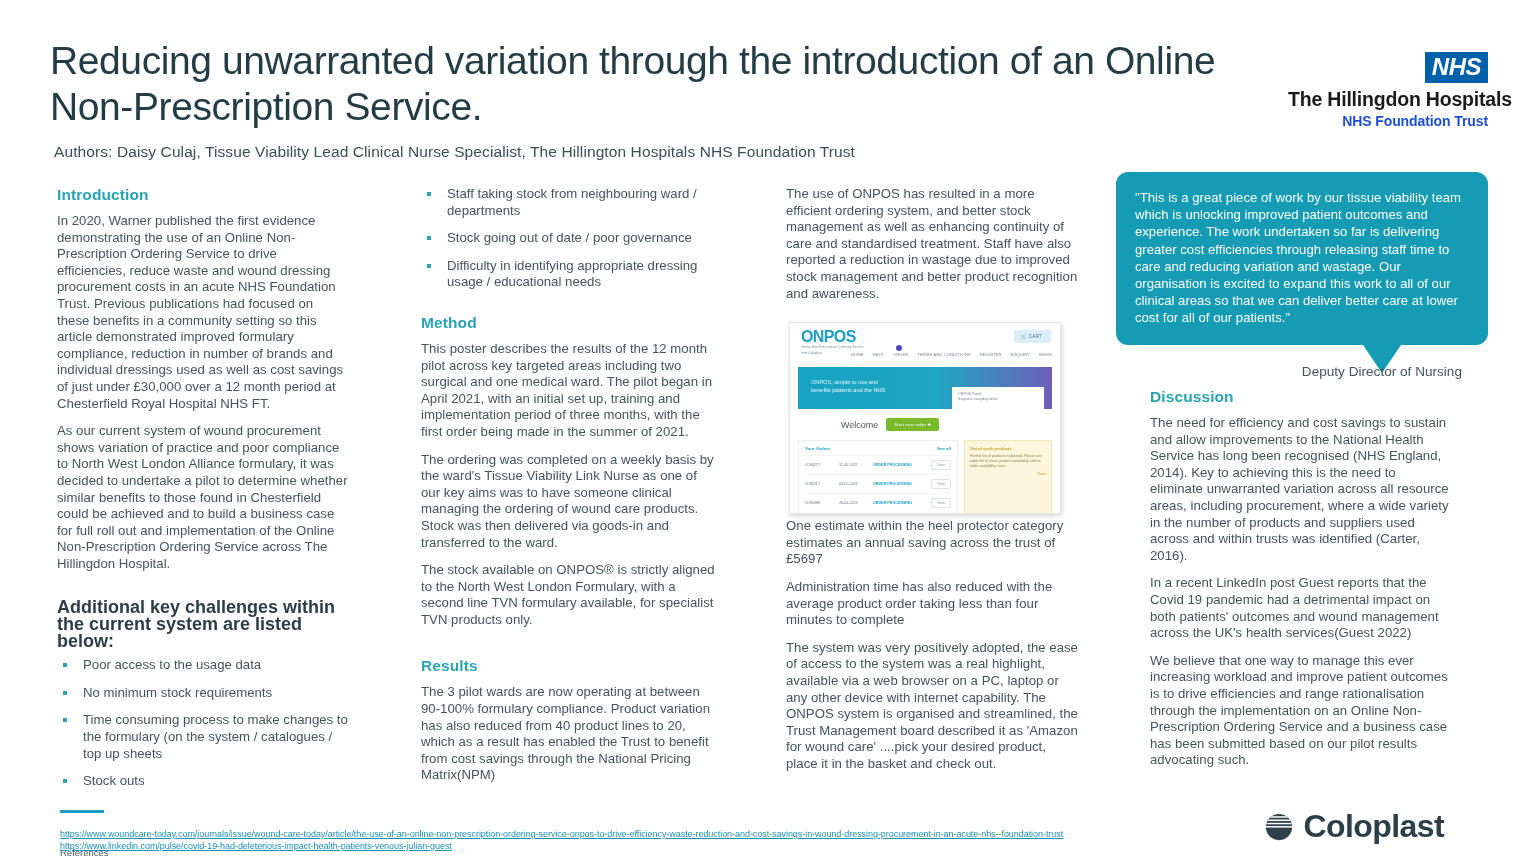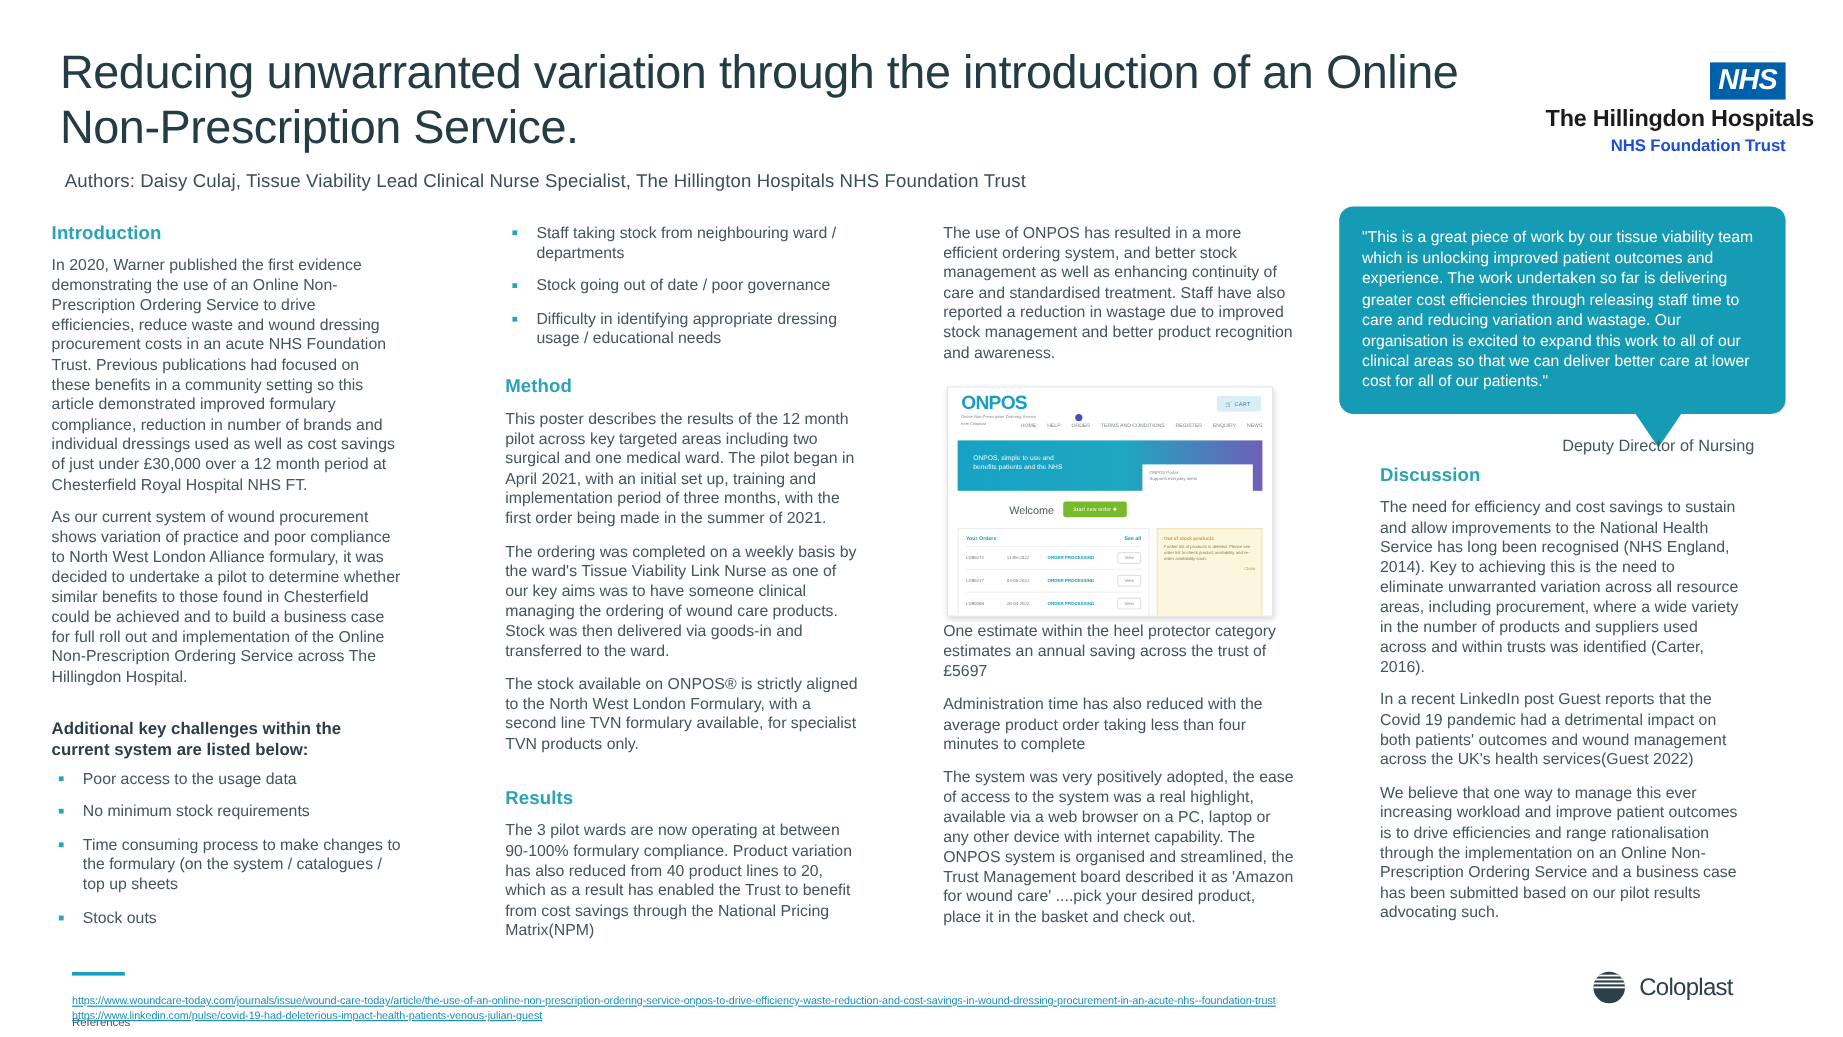--- a/index.html
+++ b/index.html
@@ -32,34 +32,34 @@
     font-size: 19.5px; font-weight: 700; color: #1b1b1b;
     margin-top: 5px; letter-spacing: -0.2px; white-space: nowrap;
   }
   .nhs-trust-sub {
     font-size: 14px; font-weight: 700; color: #1d4ed8;
     margin-top: 2px; letter-spacing: -0.1px;
   }
 
   
   .col { position: absolute; top: 186px; }
-  .col1 { left: 43px; width: 292px; }
+  .col1 { left: 57px; width: 292px; }
   .col2 { left: 421px; width: 295px; }
   .col3 { left: 786px; width: 292px; }
   .col4 { left: 1150px; width: 300px; }
 
   h2.section {
     color: #2aa3b5; font-size: 15.5px; font-weight: 700;
     margin-bottom: 9px; letter-spacing: 0.1px;
   }
   p.body {
     font-size: 13.2px; line-height: 16.6px; color: #44555c;
     margin-bottom: 11px; letter-spacing: 0.02px;
   }
-  .lead-bold { font-size: 14px; line-height: 16.6px; color: #2d3f46; font-weight: 700; margin-bottom: 8px; }
+  .lead-bold { font-size: 18px; line-height: 16.6px; color: #2d3f46; font-weight: 700; margin-bottom: 8px; }
 
   ul.bullets { list-style: none; }
   ul.bullets li {
     position: relative; padding-left: 26px;
     font-size: 13.2px; line-height: 16.6px; color: #44555c;
     margin-bottom: 11px;
   }
   ul.bullets li::before {
     content: ""; position: absolute; left: 6px; top: 6px;
     width: 4px; height: 4px; background: #2aa3b5; border-radius: 0;
@@ -157,21 +157,21 @@
   .footer-rule { position: absolute; left: 60px; top: 6px; width: 44px; height: 3px; background: #1b9ec6; }
   .ref-title { position: absolute; left: 60px; top: 12px; font-size: 9.5px; color: #44555c; margin-top: 31px; }
   .ref-link {
     position: absolute; left: 60px; font-size: 9px; color: #1b8fb8;
     text-decoration: underline; white-space: nowrap; letter-spacing: -0.05px;
   }
   .ref1 { top: 25px; }
   .ref2 { top: 37px; }
   .coloplast { position: absolute; right: 92px; top: 4px; display: flex; align-items: center; gap: 10px; }
   .cp-mark { width: 30px; height: 30px; }
-  .cp-name { font-size: 20px; font-weight: 400; color: #2d4049; letter-spacing: -0.6px; }
+  .cp-name { font-size: 32px; font-weight: 700; color: #2d4049; letter-spacing: -0.6px; }
 </style>
 </head>
 <body>
 
 <div class="poster">
 
   <div class="header">
     <div class="title">Reducing unwarranted variation through the introduction of an Online Non-Prescription Service.</div>
     <div class="authors">Authors: Daisy Culaj, Tissue Viability Lead Clinical Nurse Specialist, The Hillington Hospitals NHS Foundation Trust</div>
 

